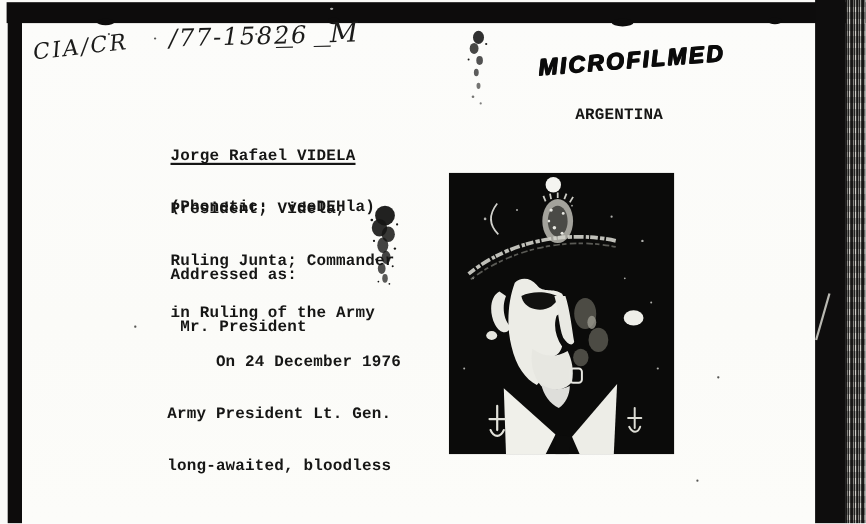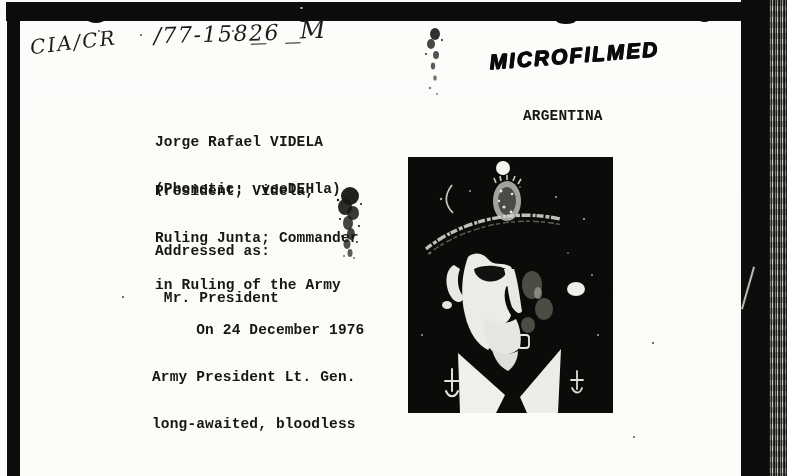--- a/index.html
+++ b/index.html
@@ -24,40 +24,40 @@
   .page{position:absolute;left:20px;top:21px;width:721px;height:455px;
     background:linear-gradient(180deg,#fcfcfa 0%,#fbfbf8 60%,#fcfcf9 100%);}
   .speck{position:absolute;background:#2c2c2a;border-radius:50%;opacity:.8;}
   
   .tw{
     position:absolute;white-space:pre;color:#161615;
     font:bold 14.5px/15.6px "Liberation Mono","DejaVu Sans Mono",monospace;
     letter-spacing:.15px;
   }
   .tw div{height:15.6px;}
-  .underlined{text-decoration-thickness:1.5px;text-underline-offset:2.5px;}
+  .underlined{text-decoration:underline;text-decoration-thickness:1.5px;text-underline-offset:2.5px;}
   
   .handwriting{position:absolute;left:30px;top:20px;width:340px;height:48px;
     font-family:"DejaVu Serif","Liberation Serif",serif;font-style:italic;color:#1b1b1a;
     transform:rotate(-1.5deg);}
   .hw{position:absolute;display:inline-block;}
   .hw-org{left:0;top:7px;font-size:20px;letter-spacing:2px;transform:rotate(-5deg);}
   .hw-num{left:124px;top:2px;font-size:22px;letter-spacing:1.5px;}
   .hw-dash{left:220px;top:14px;font-size:17px;letter-spacing:6px;}
   .hw-m{left:270px;top:-2px;font-size:25px;}
   
   .stamp{
     position:absolute;left:490px;top:50px;
     font-family:"Liberation Sans","DejaVu Sans",sans-serif;
     font-weight:bold;font-style:italic;font-size:21px;letter-spacing:2px;
     color:#0b0b0b;transform:rotate(-4.5deg);transform-origin:left bottom;
     text-shadow:1px 0 0 currentColor,0 1px 0 currentColor,1px 1px 0 currentColor;
   }
   
-  .country{left:523px;top:109px;}
+  .country{left:523px;top:98px;}
   .name-block{left:155px;top:104px;}
   .titles-block{left:155px;top:153px;}
   .address-block{left:155px;top:213px;}
   .body-block{left:152px;top:292px;}
   
   .photo{position:absolute;left:408px;top:157px;width:205px;height:256px;line-height:0;}
   
   .smudge1{position:absolute;left:333px;top:186px;line-height:0;}
   .smudge2{position:absolute;left:420px;top:26px;line-height:0;}
 </style>

